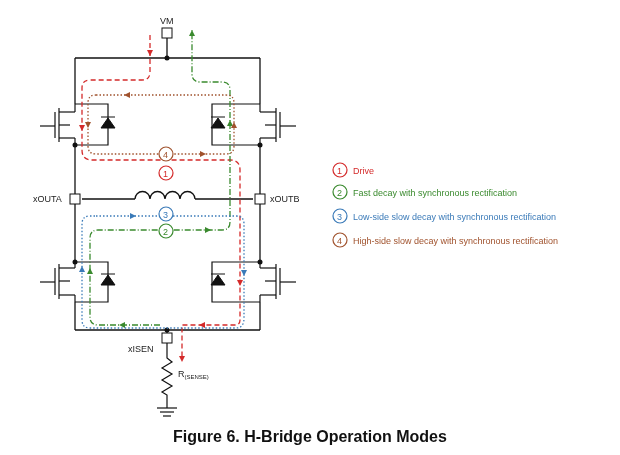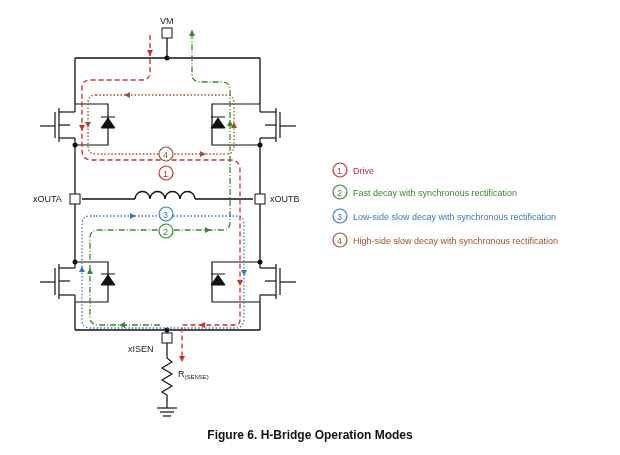--- a/index.html
+++ b/index.html
@@ -1,20 +1,20 @@
 <!DOCTYPE html>
 <html><head>
 <meta charset="utf-8">
 <style>
   html, body { margin: 0; padding: 0; background: #ffffff; }
   body { width: 620px; height: 455px; position: relative; overflow: hidden; font-family: "Liberation Sans", sans-serif; }
   #diagram { position: absolute; left: 0; top: 0; }
   .lbl { font-family: "Liberation Sans", sans-serif; font-size: 9px; fill: #222; }
   .leg-text { font-family: "Liberation Sans", sans-serif; font-size: 9px; }
-  .caption { position: absolute; left: 0; width: 620px; top: 428px; text-align: center; font-size: 12px; font-weight: bold; color: #111; }
+  .caption { position: absolute; left: 0; width: 620px; top: 428px; text-align: center; font-size: 16px; font-weight: bold; color: #111; }
 </style>
 </head>
 <body>
 
 <svg id="diagram" width="620" height="455" viewBox="0 0 620 455">
 
   <g stroke="#111" stroke-width="1.3" fill="none">
     <line x1="167" y1="38" x2="167" y2="58"></line>
     <line x1="75" y1="58" x2="260" y2="58"></line>
     <line x1="75" y1="58" x2="75" y2="104"></line>

